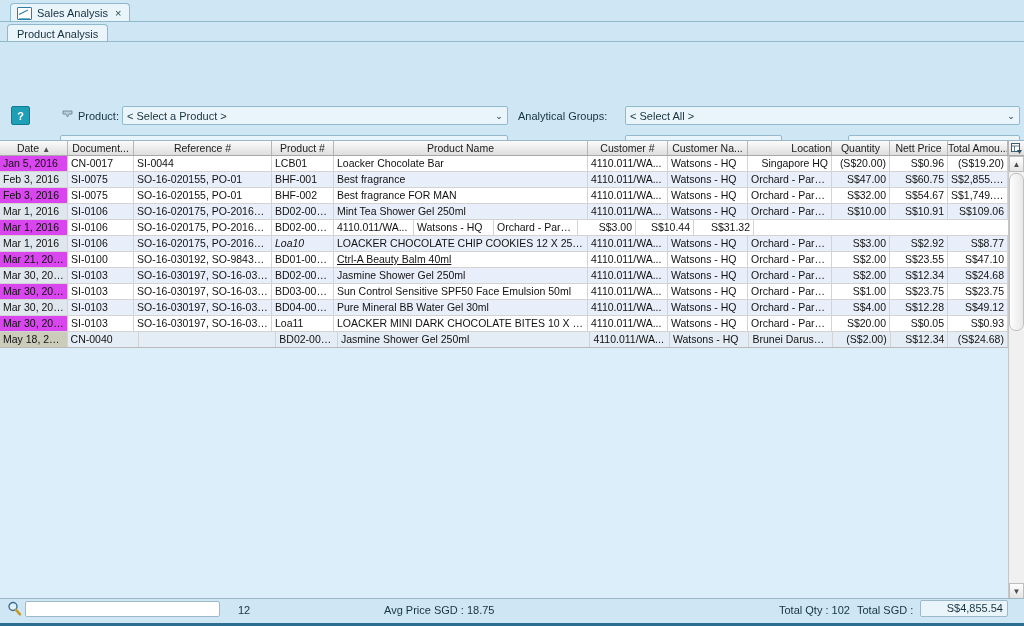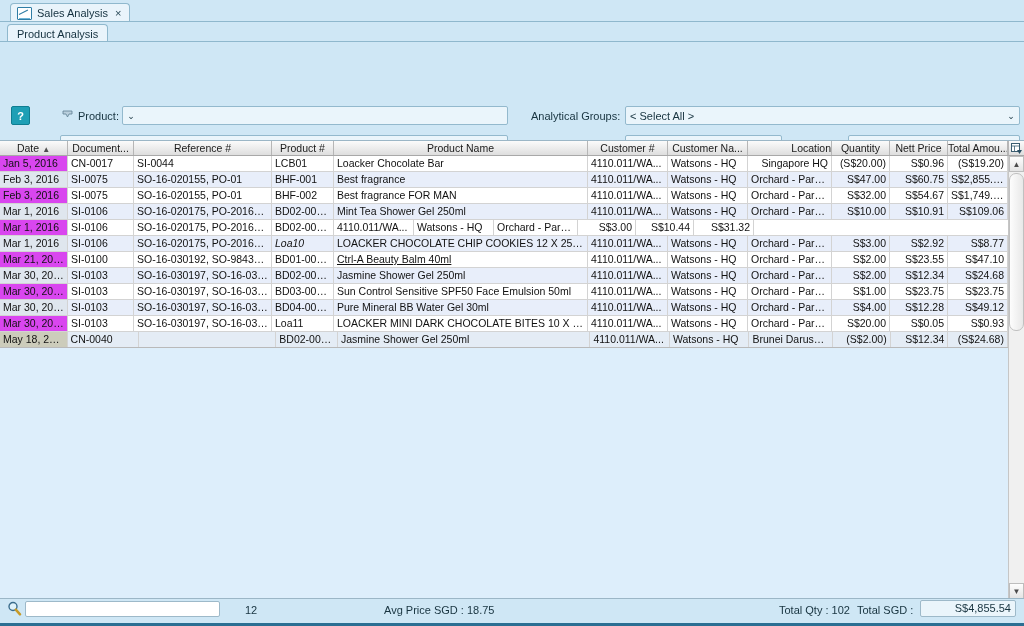--- a/index.html
+++ b/index.html
@@ -344,21 +344,21 @@
   }
   .mag {
     position: absolute;
     left: 7px; top: 601px;
     width: 15px; height: 15px;
     cursor: pointer;
   }
   .totalbox {
     position: absolute;
     left: 920px; top: 600px;
-    width: 96px; height: 17px;
+    width: 88px; height: 17px;
     box-sizing: border-box;
     background: #eaf5fb;
     border: 1px solid #9db9c9;
     border-radius: 2px;
     font-size: 11px;
     color: #17333f;
     text-align: right;
     line-height: 15px;
     padding-right: 4px;
   }
@@ -400,20 +400,21 @@
   <div class="criteria">
 
     <div class="helpbtn">?</div>
 
     <svg class="dl-ico" viewBox="0 0 11 10">
       <path d="M1 1 L10 1 L10 4 L7 4 L5.5 7 L4 4 L1 4 Z" fill="#b9cfdd" stroke="#5d7f92" stroke-width="0.8"></path>
     </svg>
 
     <div class="lbl" style="left:78px; top:66px;">Product:</div>
     <div class="combo" style="left:122px; top:63px; width:386px;">
+      <span class="ctext">&lt; Select a Product &gt;</span>
       <span class="carrow">⌄</span>
     </div>
 
     <div class="lbl" style="left:8px; top:95px;">Customer:</div>
     <div class="combo" style="left:60px; top:92px; width:448px;">
       <span class="ctext">4110.011/WA001 - Watsons - HQ</span>
       <span class="carrow">⌄</span>
     </div>
 
     <div class="lbl" style="left:8px; top:122px;">Year:</div>
@@ -427,21 +428,21 @@
       <span class="ctext">01/01/2016</span>
       <span class="carrow">⌄</span>
     </div>
 
     <div class="lbl" style="left:360px; top:122px;">Till:</div>
     <div class="combo" style="left:383px; top:118px; width:125px;">
       <span class="ctext">05/07/2016</span>
       <span class="carrow">⌄</span>
     </div>
 
-    <div class="lbl" style="left:531px; top:66px;">Analytical Groups:</div>
+    <div class="lbl" style="left:518px; top:66px;">Analytical Groups:</div>
     <div class="combo" style="left:625px; top:63px; width:395px;">
       <span class="ctext">&lt; Select All &gt;</span>
       <span class="carrow">⌄</span>
     </div>
 
     <div class="lbl" style="left:531px; top:95px;">Warehouse:</div>
     <div class="combo" style="left:625px; top:92px; width:157px;">
       <span class="ctext">&lt; Select All Warehouses &gt;</span>
       <span class="carrow">⌄</span>
     </div>
@@ -647,20 +648,20 @@
     </div>
   </div>
 
   <div class="statusbar"></div>
 
   <svg class="mag" viewBox="0 0 15 15">
     <circle cx="6" cy="5.5" r="4" fill="#dff2fb" stroke="#3b6d8c" stroke-width="1.4"></circle>
     <line x1="8.8" y1="8.6" x2="13" y2="13.4" stroke="#c79a27" stroke-width="2.4" stroke-linecap="round"></line>
   </svg>
   <input class="find-input" value="" style="">
-  <div class="stat-txt" style="left:245px; top:603px;">12</div>
+  <div class="stat-txt" style="left:238px; top:603px;">12</div>
   <div class="stat-txt" style="left:384px; top:603px;">Avg Price SGD : 18.75</div>
   <div class="stat-txt" style="left:779px; top:603px;">Total Qty : 102</div>
   <div class="stat-txt" style="left:857px; top:603px;">Total SGD :</div>
   <div class="totalbox">S$4,855.54</div>
 
   <div class="bottom-edge"></div>
 </div>
 
 </body></html>

